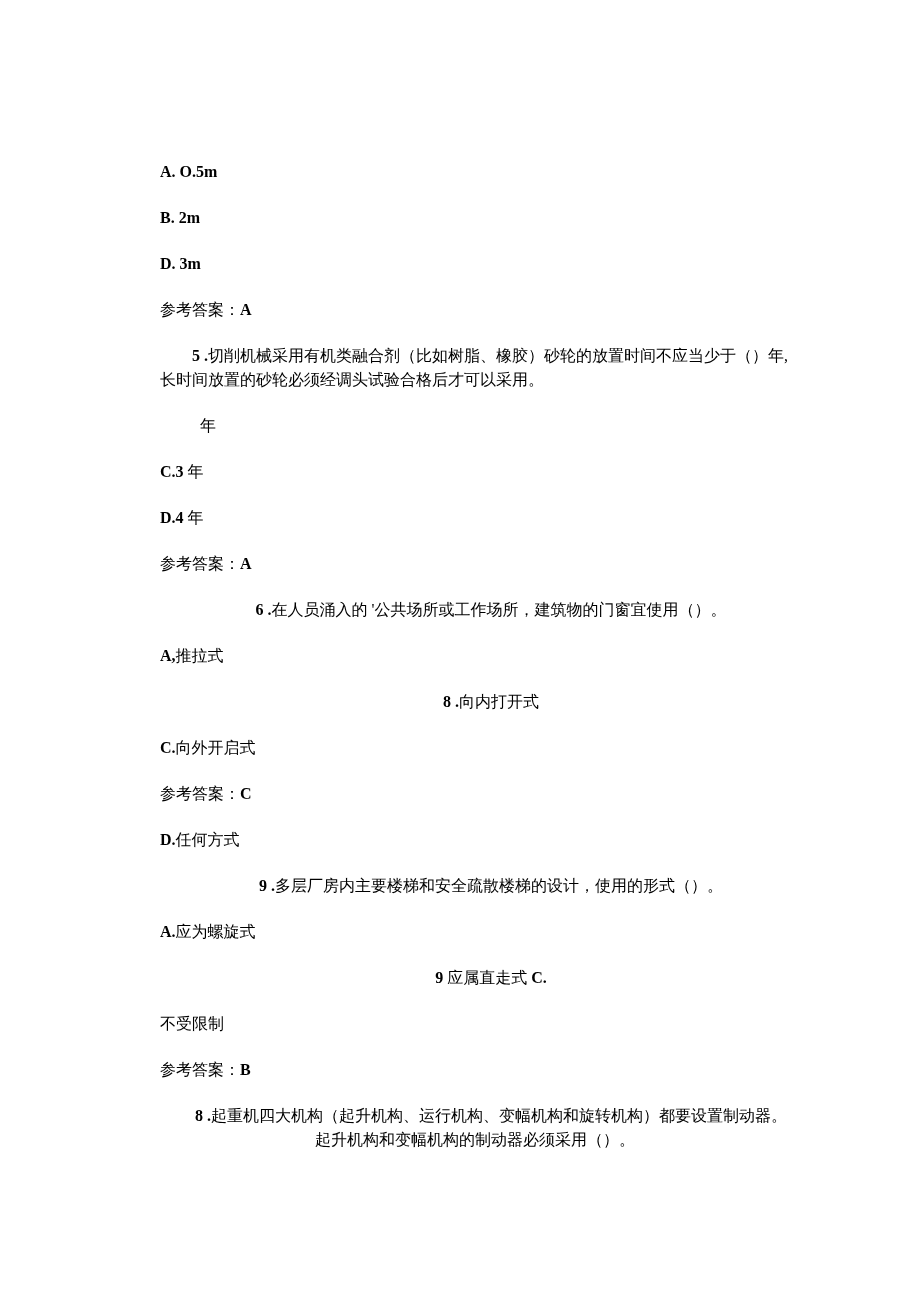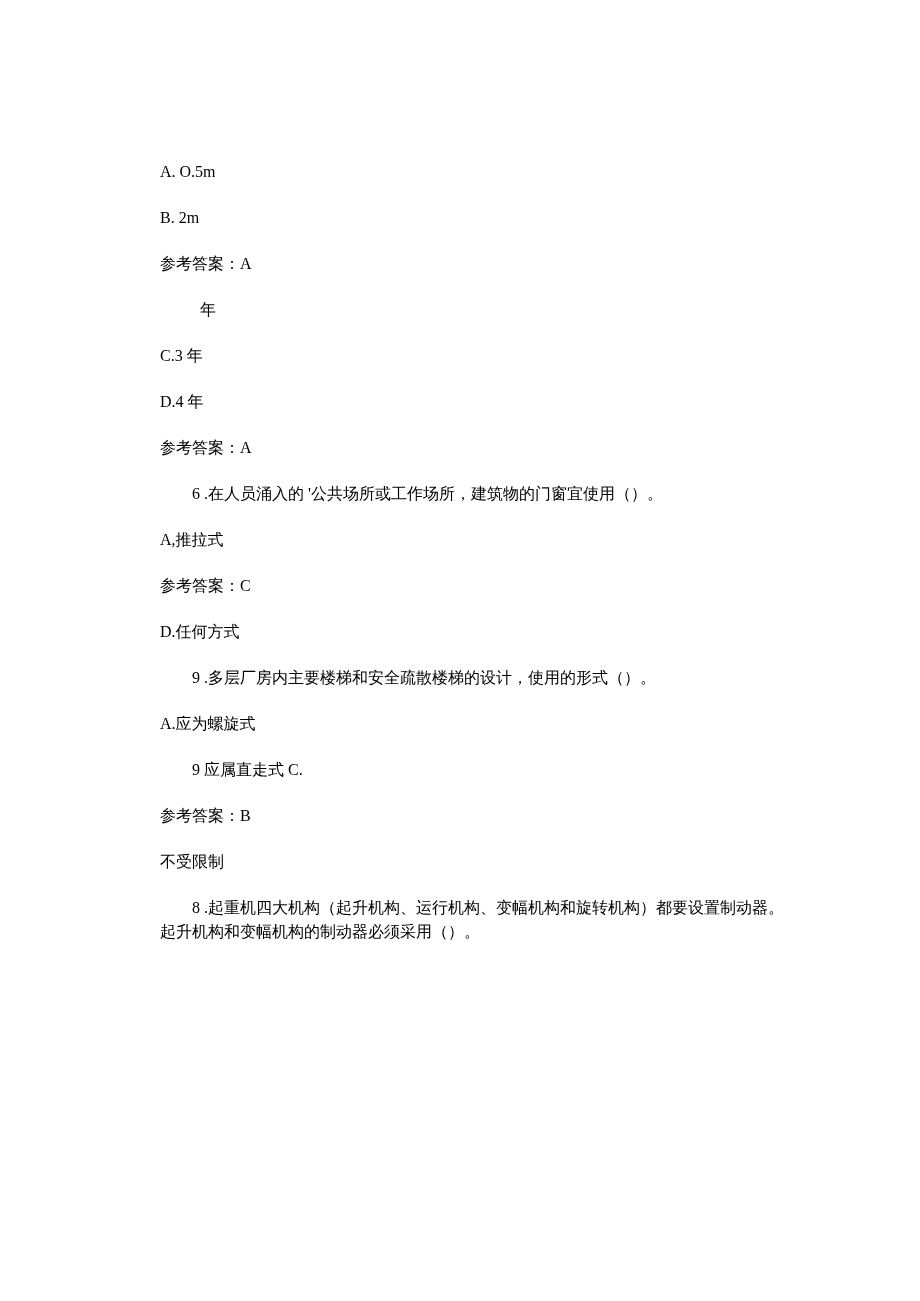--- a/index.html
+++ b/index.html
@@ -20,59 +20,66 @@
     width: 920px;
   }
   .line {
     margin: 0 0 22px 0;
   }
   .opt {
     text-indent: 0;
   }
   .para {
     text-indent: 2em;
+    text-align: center;
   }
   .bold {
-    font-weight: normal;
+    font-weight: bold;
   }
 </style>
 </head>
 <body>
 
 <div class="page">
 
   <p class="line opt"><span class="bold">A.  O.5m</span></p>
   <p class="line opt"><span class="bold">B.  2m</span></p>
+  <p class="line opt"><span class="bold">D.  3m</span></p>
   <p class="line opt">
     <span>参考答案：</span><span class="bold">A</span>
   </p>
 
+  <p class="line" style="text-indent:2em;">
+    <span class="bold">5  .</span><span>切削机械采用有机类融合剂（比如树脂、橡胶）砂轮的放置时间不应当少于（）年, 长时间放置的砂轮必须经调头试验合格后才可以采用。</span>
+  </p>
   <p class="line" style="text-indent:2.5em;"><span>年</span></p>
   <p class="line opt"><span class="bold">C.3</span><span> 年</span></p>
   <p class="line opt"><span class="bold">D.4</span><span> 年</span></p>
   <p class="line opt">
     <span>参考答案：</span><span class="bold">A</span>
   </p>
 
   <p class="line para">
     <span class="bold">6  .</span><span>在人员涌入的 '公共场所或工作场所，建筑物的门窗宜使用（）。</span>
   </p>
   <p class="line opt"><span class="bold">A,</span><span>推拉式</span></p>
+  <p class="line para"><span class="bold">8  .</span><span>向内打开式</span></p>
+  <p class="line opt"><span class="bold">C.</span><span>向外开启式</span></p>
   <p class="line opt">
     <span>参考答案：</span><span class="bold">C</span>
   </p>
   <p class="line opt"><span class="bold">D.</span><span>任何方式</span></p>
 
   <p class="line para">
     <span class="bold">9  .</span><span>多层厂房内主要楼梯和安全疏散楼梯的设计，使用的形式（）。</span>
   </p>
   <p class="line opt"><span class="bold">A.</span><span>应为螺旋式</span></p>
   <p class="line para"><span class="bold">9</span><span>  应属直走式 </span><span class="bold">C.</span></p>
+  <p class="line opt"><span>不受限制</span></p>
   <p class="line opt">
     <span>参考答案：</span><span class="bold">B</span>
   </p>
-  <p class="line opt"><span>不受限制</span></p>
 
   <p class="line para">
     <span class="bold">8  .</span><span>起重机四大机构（起升机构、运行机构、变幅机构和旋转机构）都要设置制动器。起升机构和变幅机构的制动器必须采用（）。</span>
   </p>
 
 </div>
 
 </body></html>

